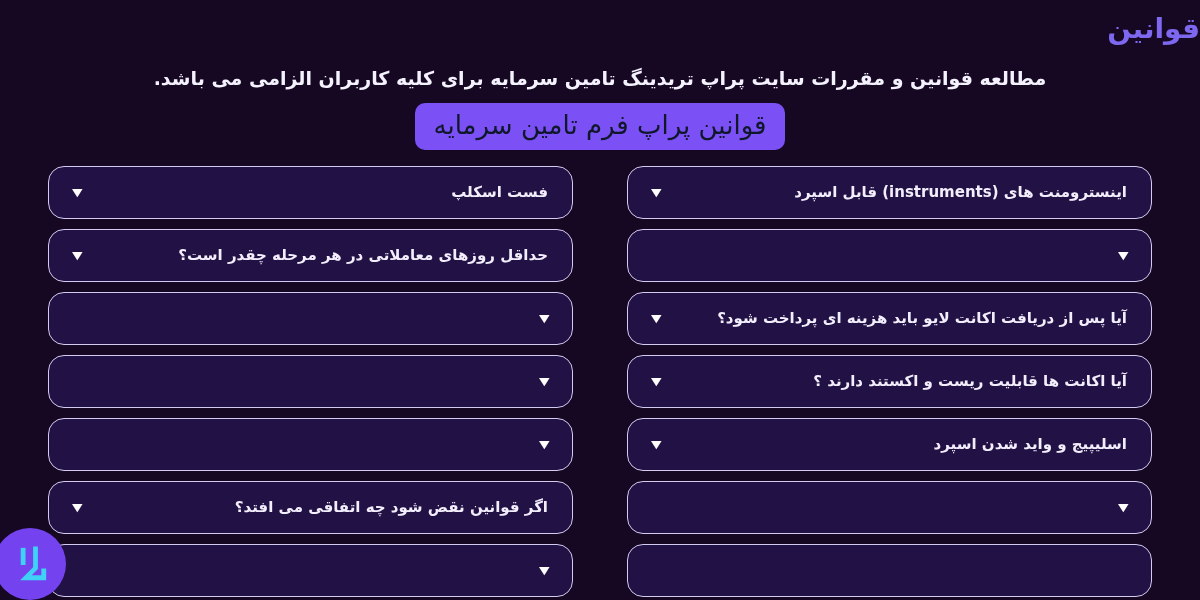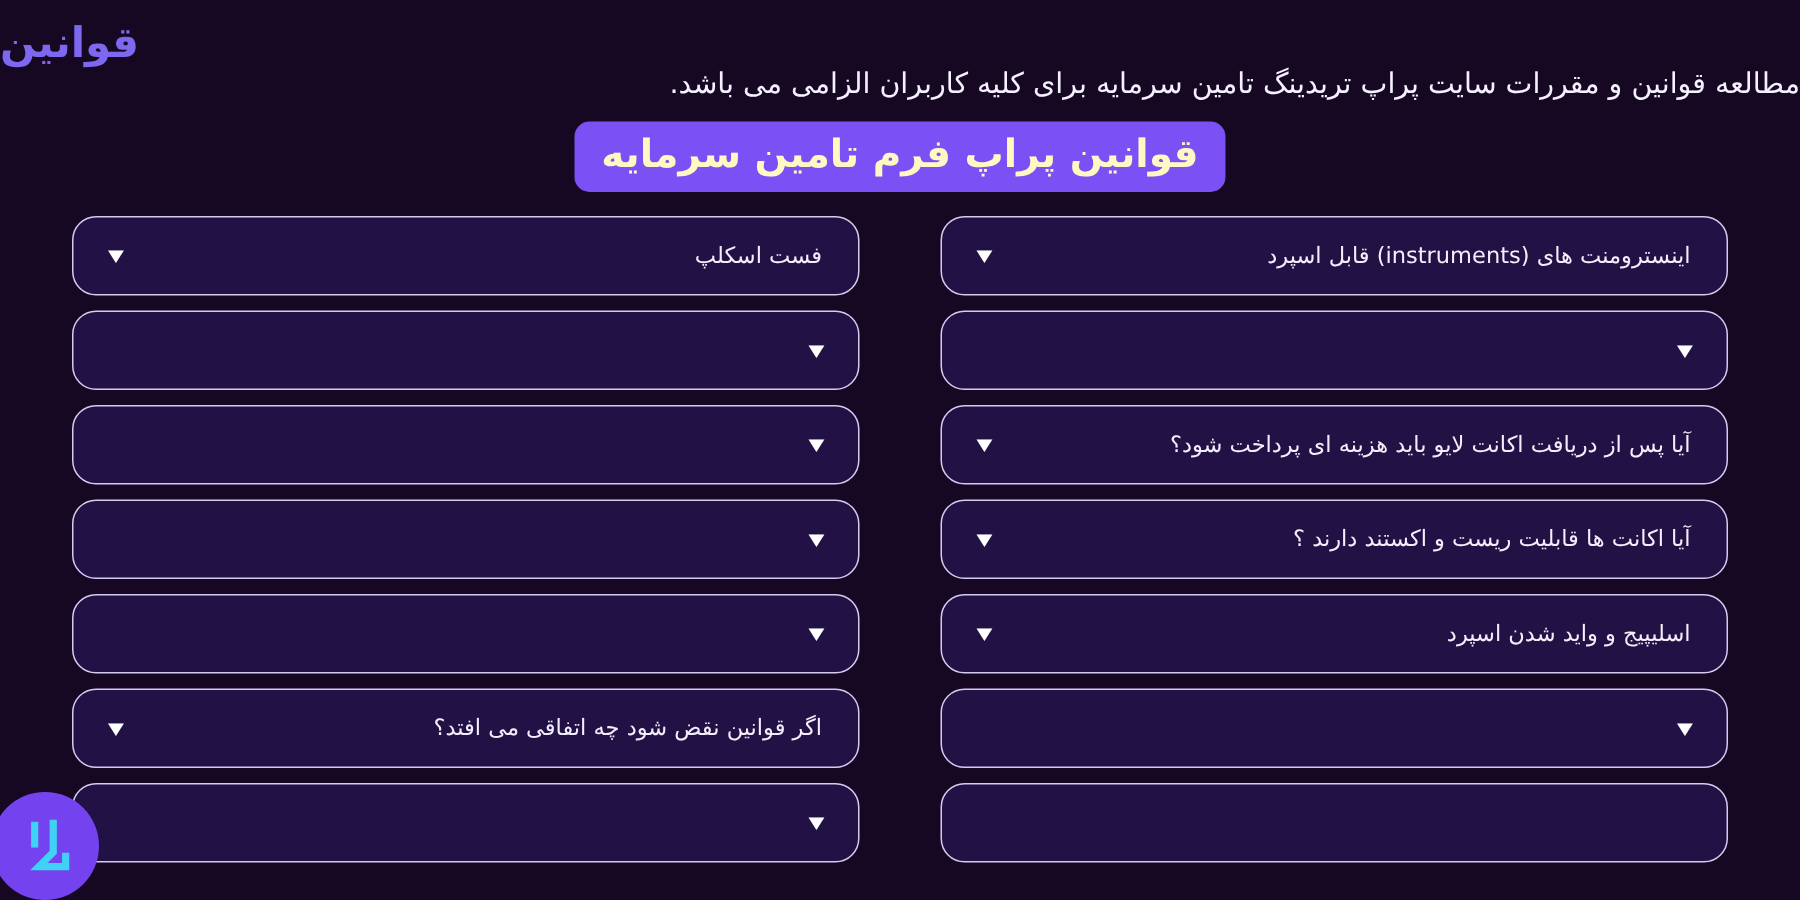--- a/index.html
+++ b/index.html
@@ -6,38 +6,40 @@
   html, body {
     width: 1200px; height: 600px;
     overflow: hidden;
     background: #160823;
     font-family: "DejaVu Sans", sans-serif;
     direction: rtl;
   }
   .page { position: relative; width: 1200px; height: 600px; }
 
   .page-title {
-    text-align: left;
+    text-align: right;
     padding-top: 12px;
     font-size: 28px;
     font-weight: bold;
     color: #7e68f0;
   }
   .page-subtitle {
+    text-align: center;
+    margin-top: 22px;
     font-size: 19px;
-    font-weight: normal;
+    font-weight: bold;
     color: #f5f2ff;
   }
   .badge-wrap { text-align: center; margin-top: 14px; }
   .section-badge {
     display: inline-block;
     background: #7b50f5;
-    color: #fef9c3;
+    color: #0f172a;
     font-size: 26px;
-    font-weight: bold;
+    font-weight: normal;
     padding: 7px 18px 10px 18px;
     border-radius: 10px;
   }
 
   .faq-grid {
     display: flex;
     gap: 54px;
     padding: 0 48px;
     margin-top: 16px;
     align-items: flex-start;
@@ -56,21 +58,21 @@
     min-height: 53px;
     background: #221144;
     border: 1.5px solid #d4ccf0;
     border-radius: 16px;
     padding: 10px 24px;
     cursor: pointer;
   }
   .faq-q {
     color: #f2eefc;
     font-size: 15px;
-    font-weight: normal;
+    font-weight: bold;
     line-height: 1.95;
     max-width: 88%;
   }
   .caret {
     color: #ffffff;
     font-size: 11px;
     flex: 0 0 auto;
     transform: scaleX(1.25);
   }
 
@@ -130,20 +132,21 @@
         
       </div>
     </div>
 
     <div class="faq-col">
       <div class="faq-item">
         <span class="faq-q">فست اسکلپ</span>
         <span class="caret">▼</span>
       </div>
       <div class="faq-item">
+        <span class="faq-q">حداقل روزهای معاملاتی در هر مرحله چقدر است؟</span>
         <span class="caret">▼</span>
       </div>
       <div class="faq-item">
         <span class="caret">▼</span>
       </div>
       <div class="faq-item">
         <span class="caret">▼</span>
       </div>
       <div class="faq-item">
         <span class="caret">▼</span>

